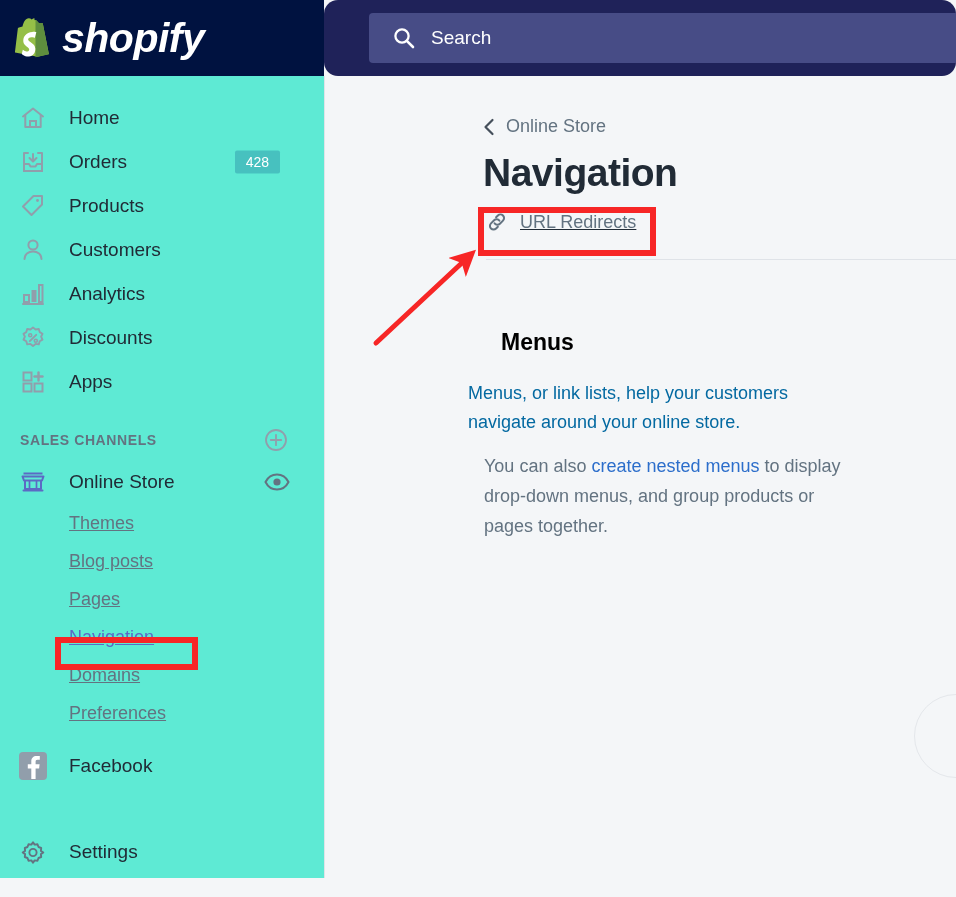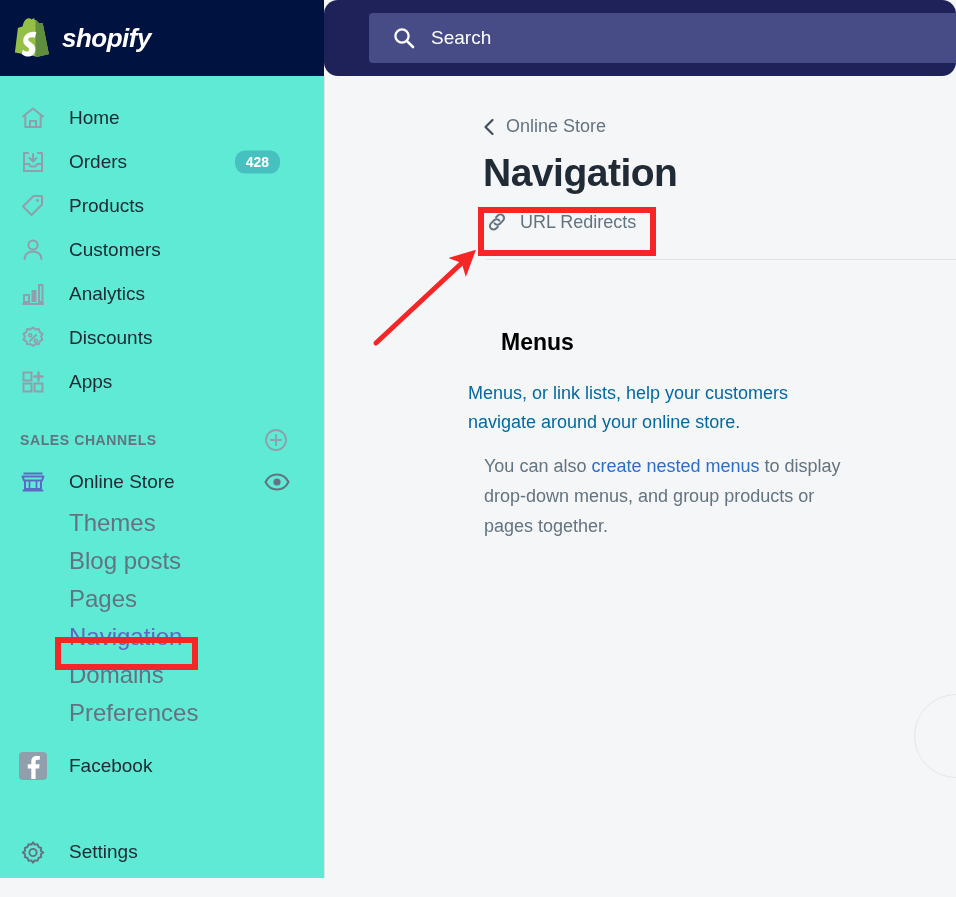--- a/index.html
+++ b/index.html
@@ -13,21 +13,21 @@
   .app { position:relative; width:956px; height:897px; }
 
   
   .topbar { position:absolute; left:0; top:0; width:956px; height:76px; }
   .logo-zone {
     position:absolute; left:0; top:0; width:324px; height:76px;
     background:#001240; display:flex; align-items:center; padding-left:14px;
   }
   .logo-mark { width:40px; height:44px; flex:0 0 auto; }
   .logo-word {
-    color:#ffffff; font-size:26px; font-weight:bold; font-style:italic;
+    color:#ffffff; font-size:41px; font-weight:bold; font-style:italic;
     letter-spacing:-0.5px; margin-left:8px; font-family:"Liberation Sans", sans-serif;
   }
   .search-zone {
     position:absolute; left:324px; top:0; width:632px; height:76px;
     background:#1F2259;
     border-radius:14px;
   }
   .search-box {
     position:absolute; left:45px; top:13px; width:620px; height:50px;
     background:#474C86; border-radius:4px;
@@ -47,22 +47,22 @@
   }
   .nav-icon {
     width:30px; height:30px; flex:0 0 auto;
     display:flex; align-items:center; justify-content:center;
   }
   .nav-label {
     margin-left:21px; font-size:19px; color:#212B36; font-weight:500;
   }
   .badge {
     position:absolute; right:44px; top:50%; transform:translateY(-50%);
-    background:#47C1BF; color:#ffffff; font-size:14px; font-weight:bold;
-    border-radius:10px; padding:3px 11px; line-height:1.2;
+    background:#47C1BF; color:#ffffff; font-size:14px; font-weight:normal;
+    border-radius:2px; padding:3px 11px; line-height:1.2;
   }
 
   .section-head {
     display:flex; align-items:center; height:40px;
     padding-left:20px; margin-top:16px; position:relative;
   }
   .section-title {
     font-size:14px; font-weight:bold; color:#637381; letter-spacing:0.6px;
   }
   .plus-btn {
@@ -70,21 +70,21 @@
     width:24px; height:24px; cursor:pointer;
   }
   .eye-btn {
     position:absolute; right:34px; top:50%; transform:translateY(-50%);
     width:26px; height:20px; cursor:pointer;
   }
   .sub-item {
     display:flex; align-items:center; height:38px;
     padding-left:69px; cursor:pointer; position:relative;
   }
-  .sub-label { font-size:24px; color:#637381; }
+  .sub-label { font-size:18px; color:#637381;text-decoration:underline; }
   .sub-label.active { color:#5C6AC4; }
 
   .fb-icon {
     width:28px; height:28px; background:#919EAB; border-radius:4px;
     display:flex; align-items:center; justify-content:center;
   }
 
   
   .main {
     position:absolute; left:325px; top:76px; width:631px; height:821px;
@@ -97,21 +97,21 @@
   .chev { width:12px; height:18px; flex:0 0 auto; }
   .breadcrumb-text { margin-left:11px; font-size:18px; color:#637381; }
 
   .page-title {
     position:absolute; left:158px; top:75px;
     font-size:39px; font-weight:bold; color:#212B36; letter-spacing:-0.5px;
   }
 
   .redirects-link {
     position:absolute; left:161px; top:135px;
-    display:flex; align-items:center; cursor:pointer;
+    display:flex; align-items:center; cursor:pointer;text-decoration:underline;
   }
   .link-icon { width:22px; height:22px; flex:0 0 auto; }
   .redirects-text { margin-left:12px; font-size:18px; color:#637381; }
 
   .divider {
     position:absolute; left:161px; top:183px; width:470px; height:1px;
     background:#DFE3E8;
   }
 
   .menus-title {

